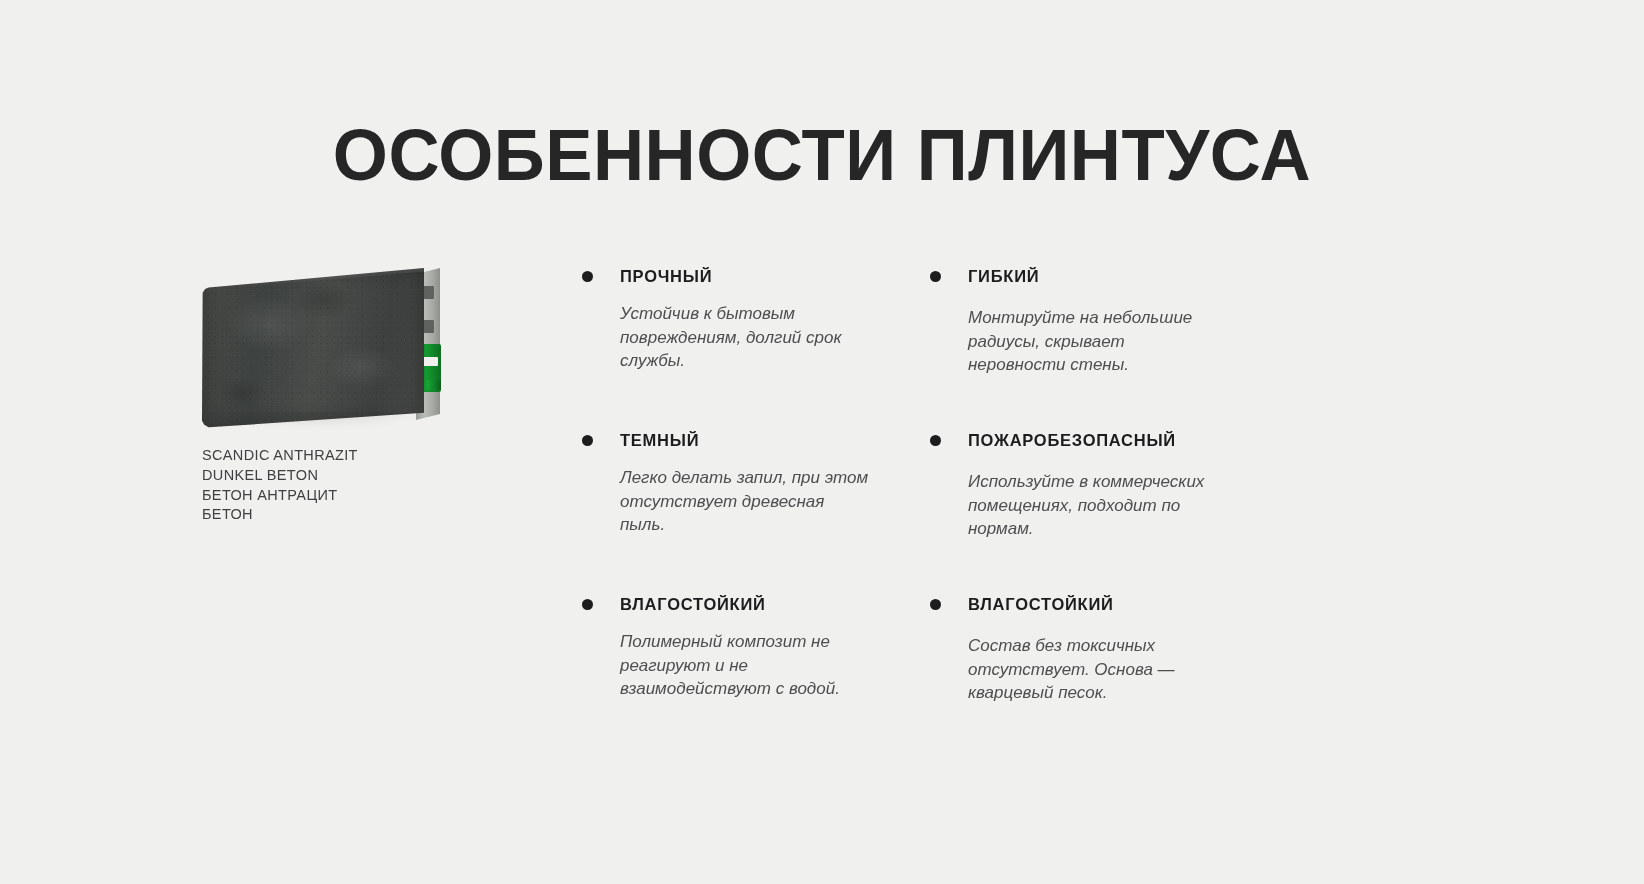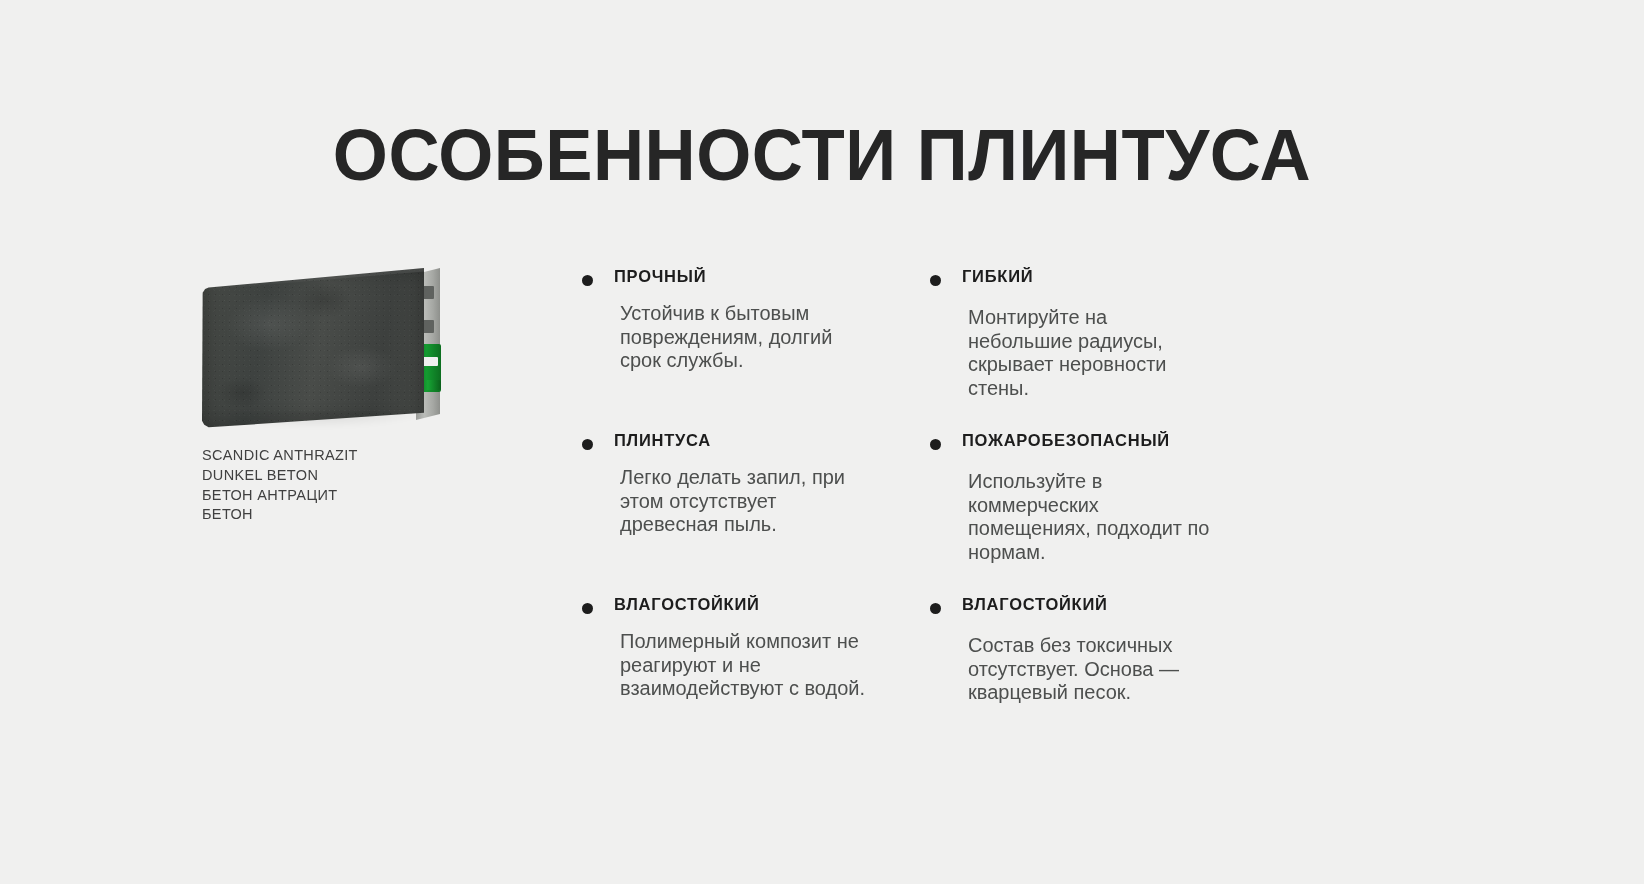--- a/index.html
+++ b/index.html
@@ -196,22 +196,22 @@
     gap: 0;
   }
 
   .feature {
     width: 348px;
     min-height: 164px;
   }
 
   .feature-head {
     display: flex;
-    align-items: flex-end;
-    gap: 21px;
+    align-items: flex-start;
+    gap: 27px;
   }
 
   .bullet {
     width: 11px;
     height: 11px;
     border-radius: 50%;
     background: #1d1d1d;
     flex: 0 0 auto;
     margin-top: 5px;
   }
@@ -221,24 +221,25 @@
     font-weight: 700;
     letter-spacing: 0.75px;
     color: #1d1d1d;
     line-height: 20px;
     white-space: nowrap;
   }
 
   .feature-text {
     margin-left: 38px;
     margin-top: 16px;
-    font-size: 20px;
+    font-size: 17px;
     line-height: 23.5px;
     color: #4d4f4e;
     max-width: 250px;
+    font-style: italic;
   }
 
   .col-right .feature-text { max-width: 242px; margin-top: 20px; }
 </style>
 </head>
 <body>
 
 <div class="page">
 
   <h1 class="page-title">ОСОБЕННОСТИ ПЛИНТУСА</h1>
@@ -281,21 +282,21 @@
           <span class="feature-title">ГИБКИЙ</span>
         </div>
         <p class="feature-text">Монтируйте на небольшие радиусы, скрывает неровности стены.</p>
       </div>
     </div>
 
     <div class="feature-row">
       <div class="feature col-left">
         <div class="feature-head">
           <span class="bullet"></span>
-          <span class="feature-title">ПЛИНТУСА</span>
+          <span class="feature-title">ТЕМНЫЙ</span>
         </div>
         <p class="feature-text">Легко делать запил, при этом отсутствует древесная пыль.</p>
       </div>
       <div class="feature col-right">
         <div class="feature-head">
           <span class="bullet"></span>
           <span class="feature-title">ПОЖАРОБЕЗОПАСНЫЙ</span>
         </div>
         <p class="feature-text">Используйте в коммерческих помещениях, подходит по нормам.</p>
       </div>

